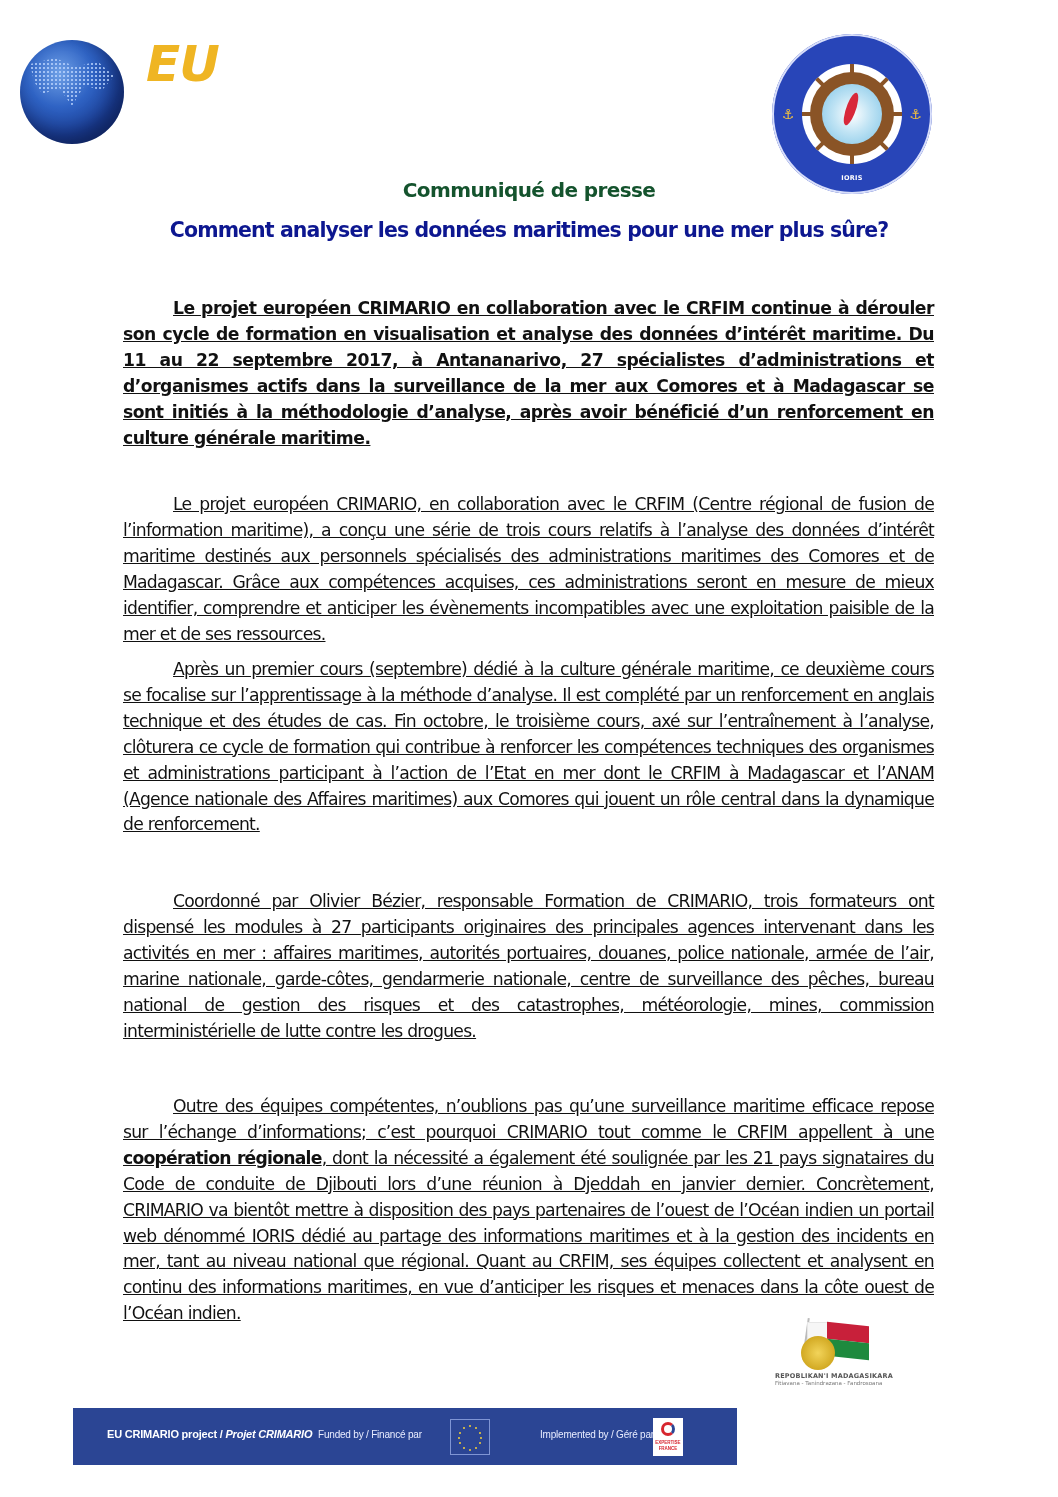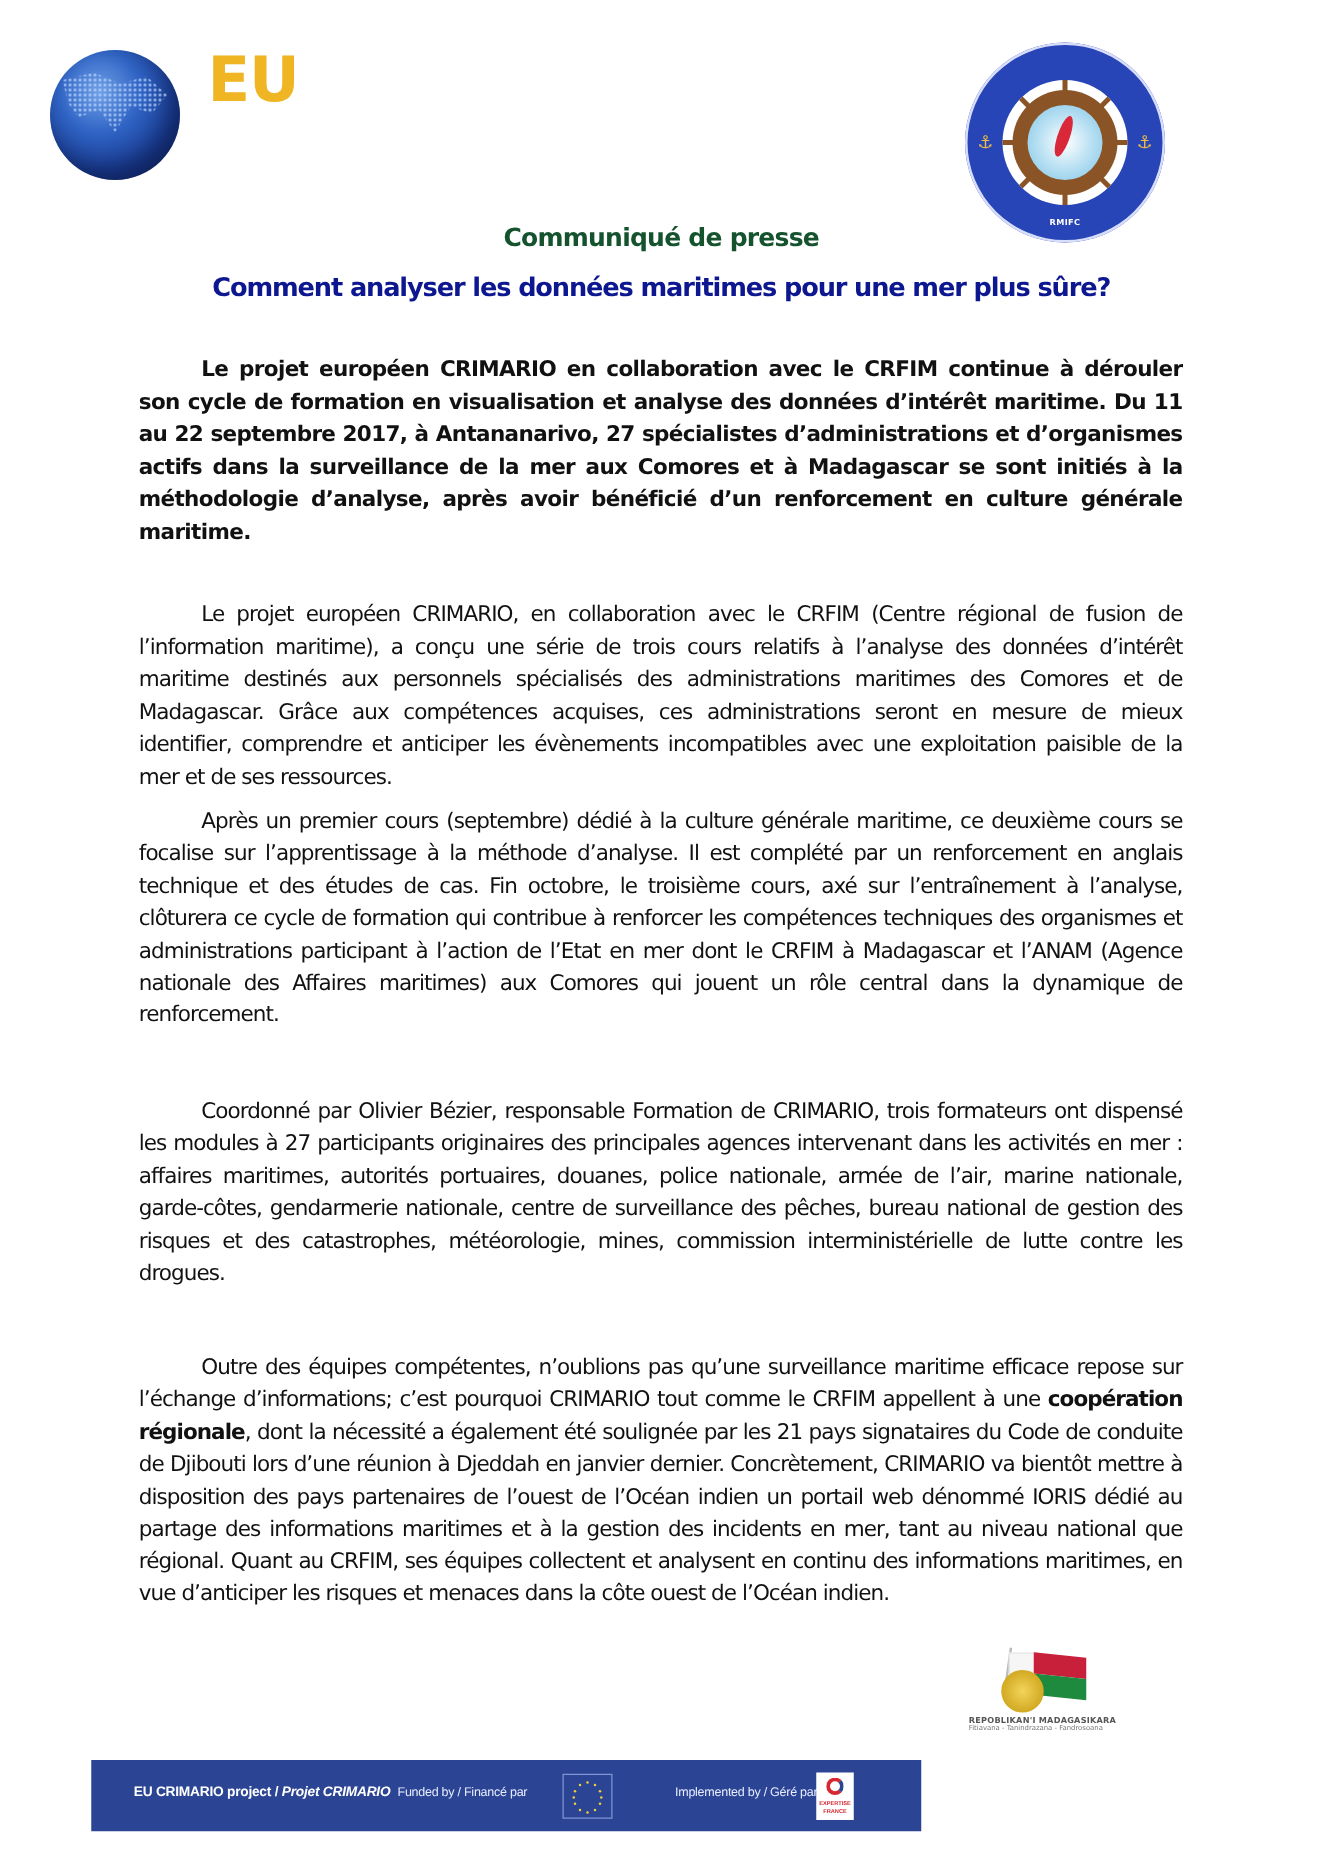--- a/index.html
+++ b/index.html
@@ -1,20 +1,20 @@
 <!DOCTYPE html>
 <html><head>
   <meta charset="utf-8">
   <style>
     html, body { margin: 0; padding: 0; background: #ffffff; }
     body { width: 1058px; height: 1497px; position: relative; overflow: hidden;
            font-family: "DejaVu Sans", sans-serif; color: #111; }
 
     
-    .crimario-logo { position: absolute; left: 40px; top: 36px; width: 440px; height: 110px; }
+    .crimario-logo { position: absolute; left: 20px; top: 36px; width: 440px; height: 110px; font-style: italic; }
     .globe { position: absolute; left: 0; top: 4px; width: 104px; height: 104px; border-radius: 50%;
              background: radial-gradient(circle at 38% 32%, #6fa0e6 0%, #2f63c4 35%, #1b3f98 65%, #132a6e 100%);
              box-shadow: inset -8px -10px 18px rgba(0,0,20,0.35); overflow: hidden; }
     .globe::before { content: ""; position: absolute; left: 10px; top: 18px; width: 84px; height: 60px;
              background-image: radial-gradient(circle, rgba(190,215,255,0.75) 1px, transparent 1.3px);
              background-size: 4px 4px; clip-path: polygon(0 10%, 30% 0, 55% 15%, 80% 5%, 100% 30%, 85% 55%, 65% 45%, 50% 80%, 35% 50%, 15% 60%, 5% 40%); }
     .eu-mark { position: absolute; left: 126px; top: 0px; font-family: "DejaVu Sans", sans-serif;
                font-weight: bold; font-size: 50px; line-height: 56px; color: #efb523; letter-spacing: -1px; }
     .cm-sub { position: absolute; left: 218px; top: 7px; font-family: "Liberation Sans", sans-serif;
               font-size: 19.5px; line-height: 23px; color: #3a5aa6; letter-spacing: 0.2px; }
@@ -40,21 +40,21 @@
 
     
     .title-1 { position: absolute; left: 0; width: 1058px; top: 178px; text-align: center;
                font-family: "DejaVu Sans", sans-serif; font-weight: bold; font-size: 20px; color: #14532d; letter-spacing: -0.6px; }
     .title-2 { position: absolute; left: 0; width: 1058px; top: 218px; text-align: center;
                font-family: "DejaVu Sans", sans-serif; font-weight: bold; font-size: 20.5px; color: #0d1790; letter-spacing: -0.9px; }
 
     
     .body-text { position: absolute; left: 111px; width: 835px; font-family: "DejaVu Sans", sans-serif;
                  font-size: 17.2px; line-height: 25.9px; text-align: justify; color: #111; letter-spacing: -0.75px; }
-    .body-text p { margin: 0; text-indent: 50px; }
+    .body-text p { margin: 12px; text-indent: 50px; text-decoration: underline; }
     .lead { top: 284px; font-weight: bold; letter-spacing: -0.5px; }
     .p1 { top: 480px; }
     .p2 { top: 645px; }
     .p3 { top: 877px; }
     .p4 { top: 1082px; }
     .p4 b { font-weight: bold; }
 
     
     .footer-bar { position: absolute; left: 73px; top: 1408px; width: 664px; height: 57px; background: #2b4594;
                   color: #ffffff; font-family: "Liberation Sans", sans-serif; }
@@ -92,21 +92,21 @@
   <div class="crfim-inner"></div>
   <div class="crfim-spoke" style="transform: rotate(0deg);"></div>
   <div class="crfim-spoke" style="transform: rotate(45deg);"></div>
   <div class="crfim-spoke" style="transform: rotate(90deg);"></div>
   <div class="crfim-spoke" style="transform: rotate(135deg);"></div>
   <div class="crfim-wheel"></div>
   <div class="crfim-center"></div>
   <div class="crfim-map"></div>
   <div class="crfim-anchor" style="left: 10px;">⚓</div>
   <div class="crfim-anchor" style="right: 10px;">⚓</div>
-  <div class="crfim-text-bottom">RMIFC</div>
+  <div class="crfim-text-bottom">IORIS</div>
 </div>
 
 <div class="title-1">Communiqué de presse</div>
 <div class="title-2">Comment analyser les données maritimes pour une mer plus sûre?</div>
 
 <div class="body-text lead">
   <p>Le projet européen CRIMARIO en collaboration avec le CRFIM continue à dérouler son cycle de formation en visualisation et analyse des données d’intérêt maritime. Du 11 au 22 septembre 2017, à Antananarivo, 27 spécialistes d’administrations et d’organismes actifs dans la surveillance de la mer aux Comores et à Madagascar se sont initiés à la méthodologie d’analyse, après avoir bénéficié d’un renforcement en culture générale maritime.</p>
 </div>
 
 <div class="body-text p1">

